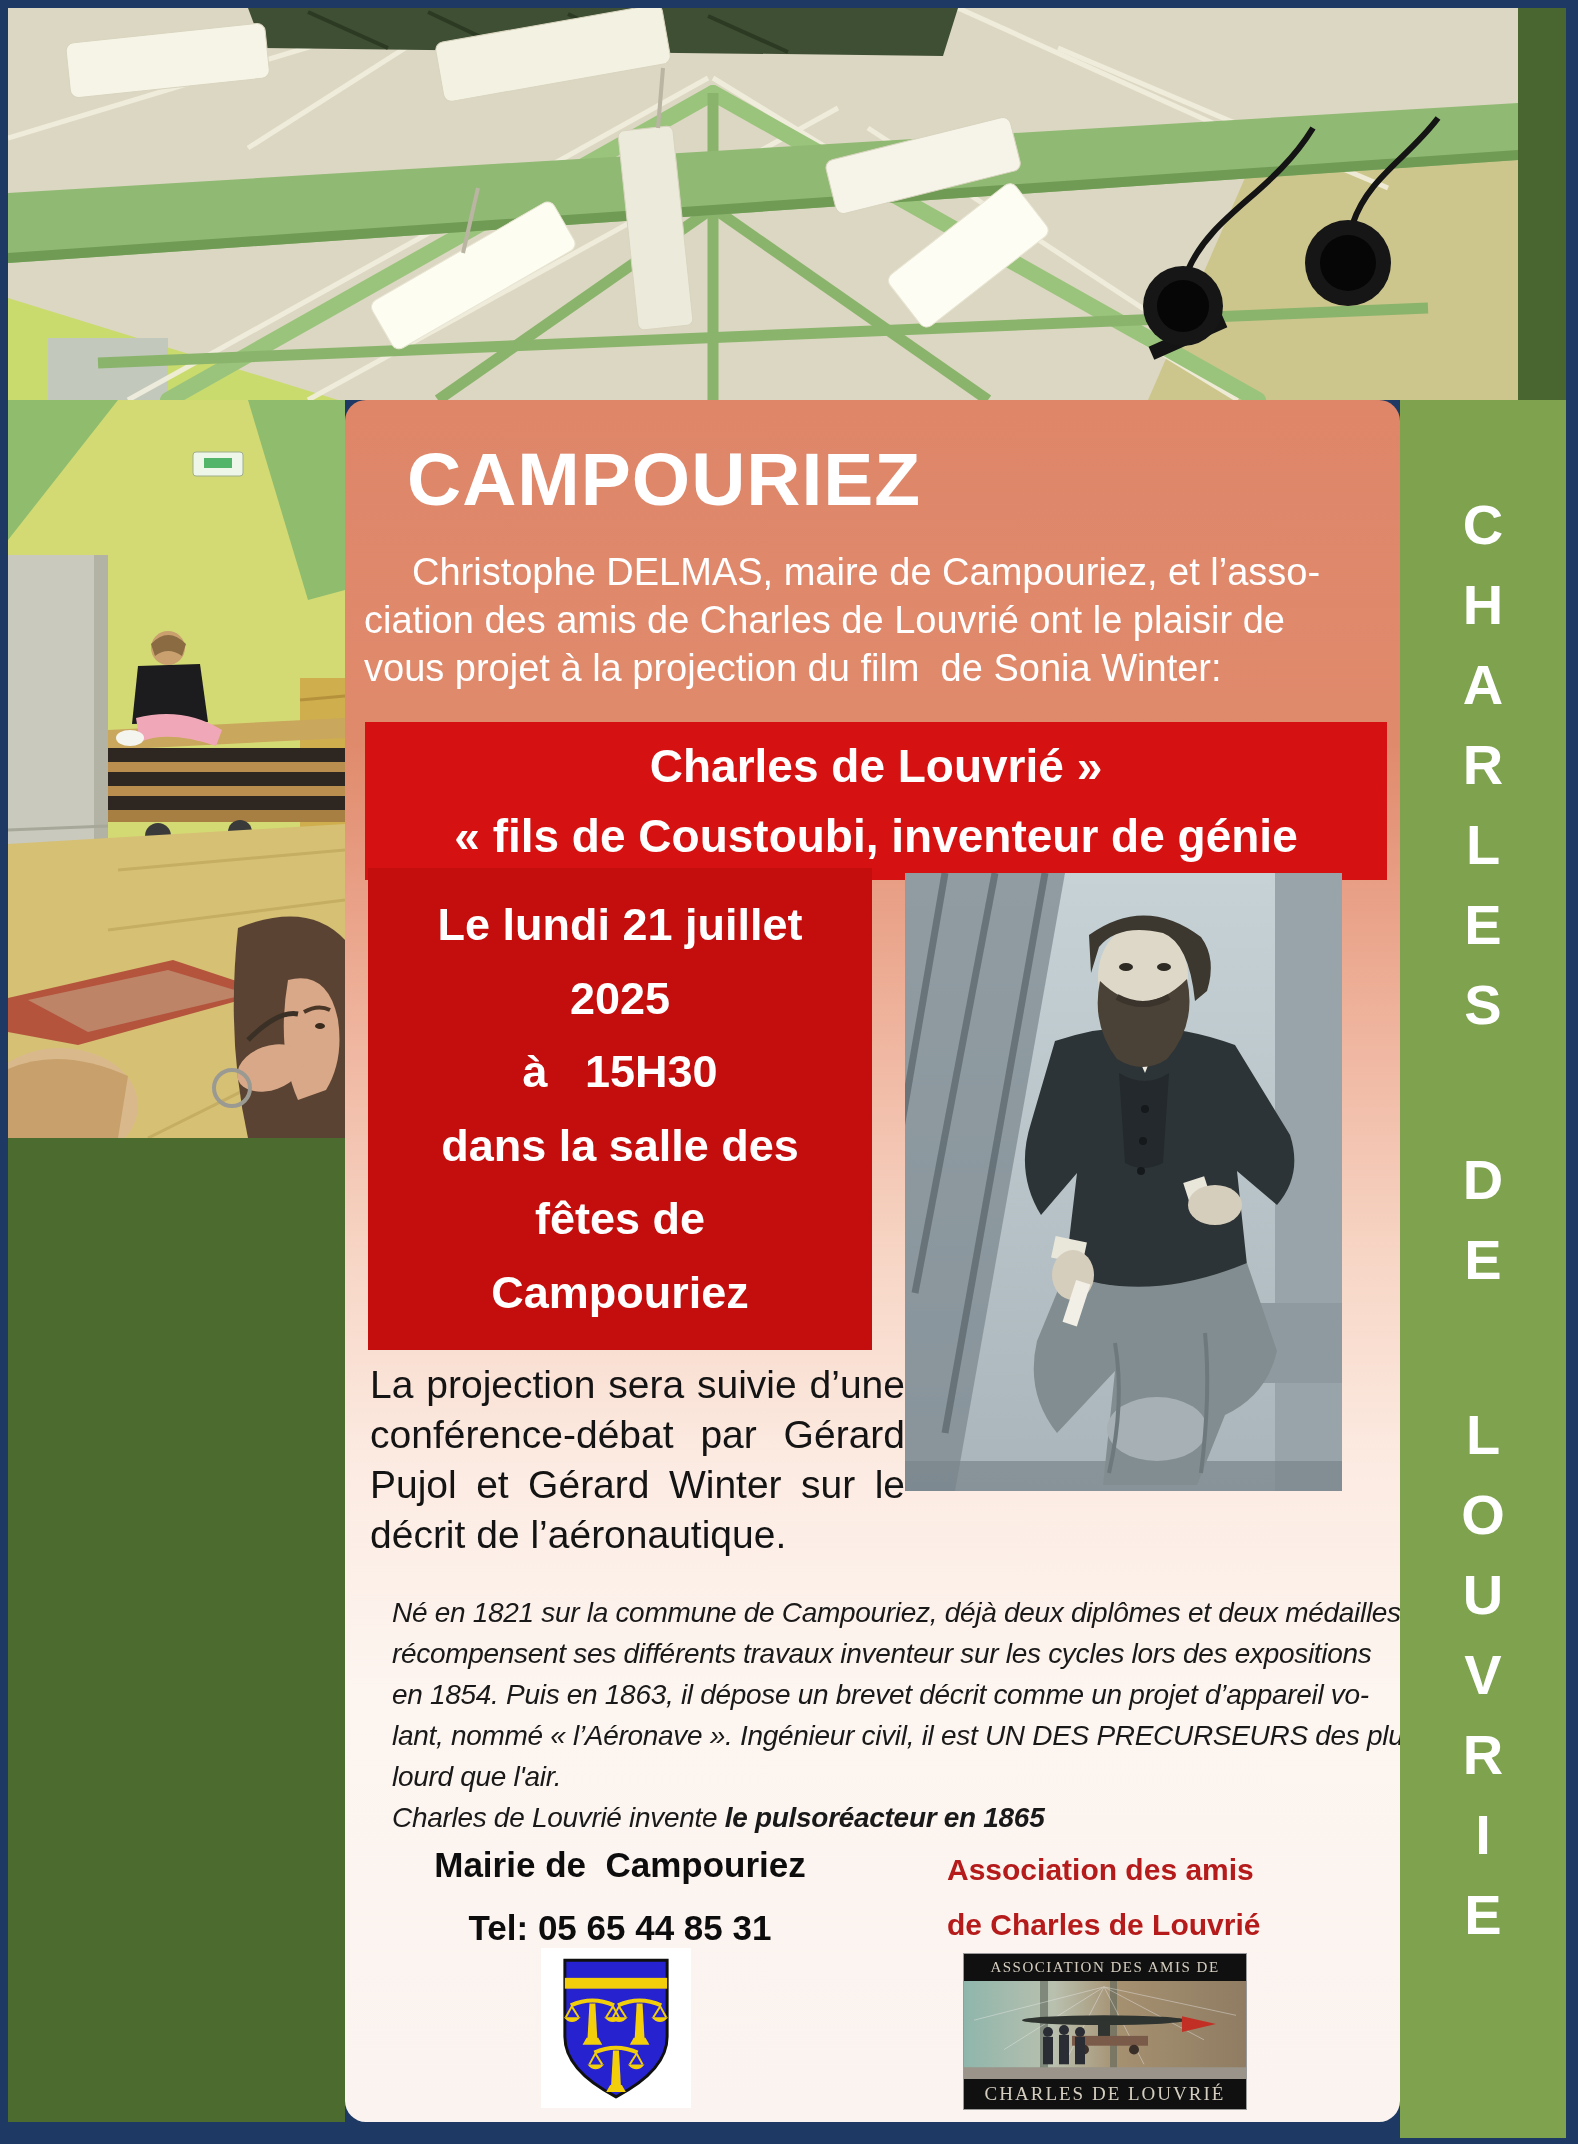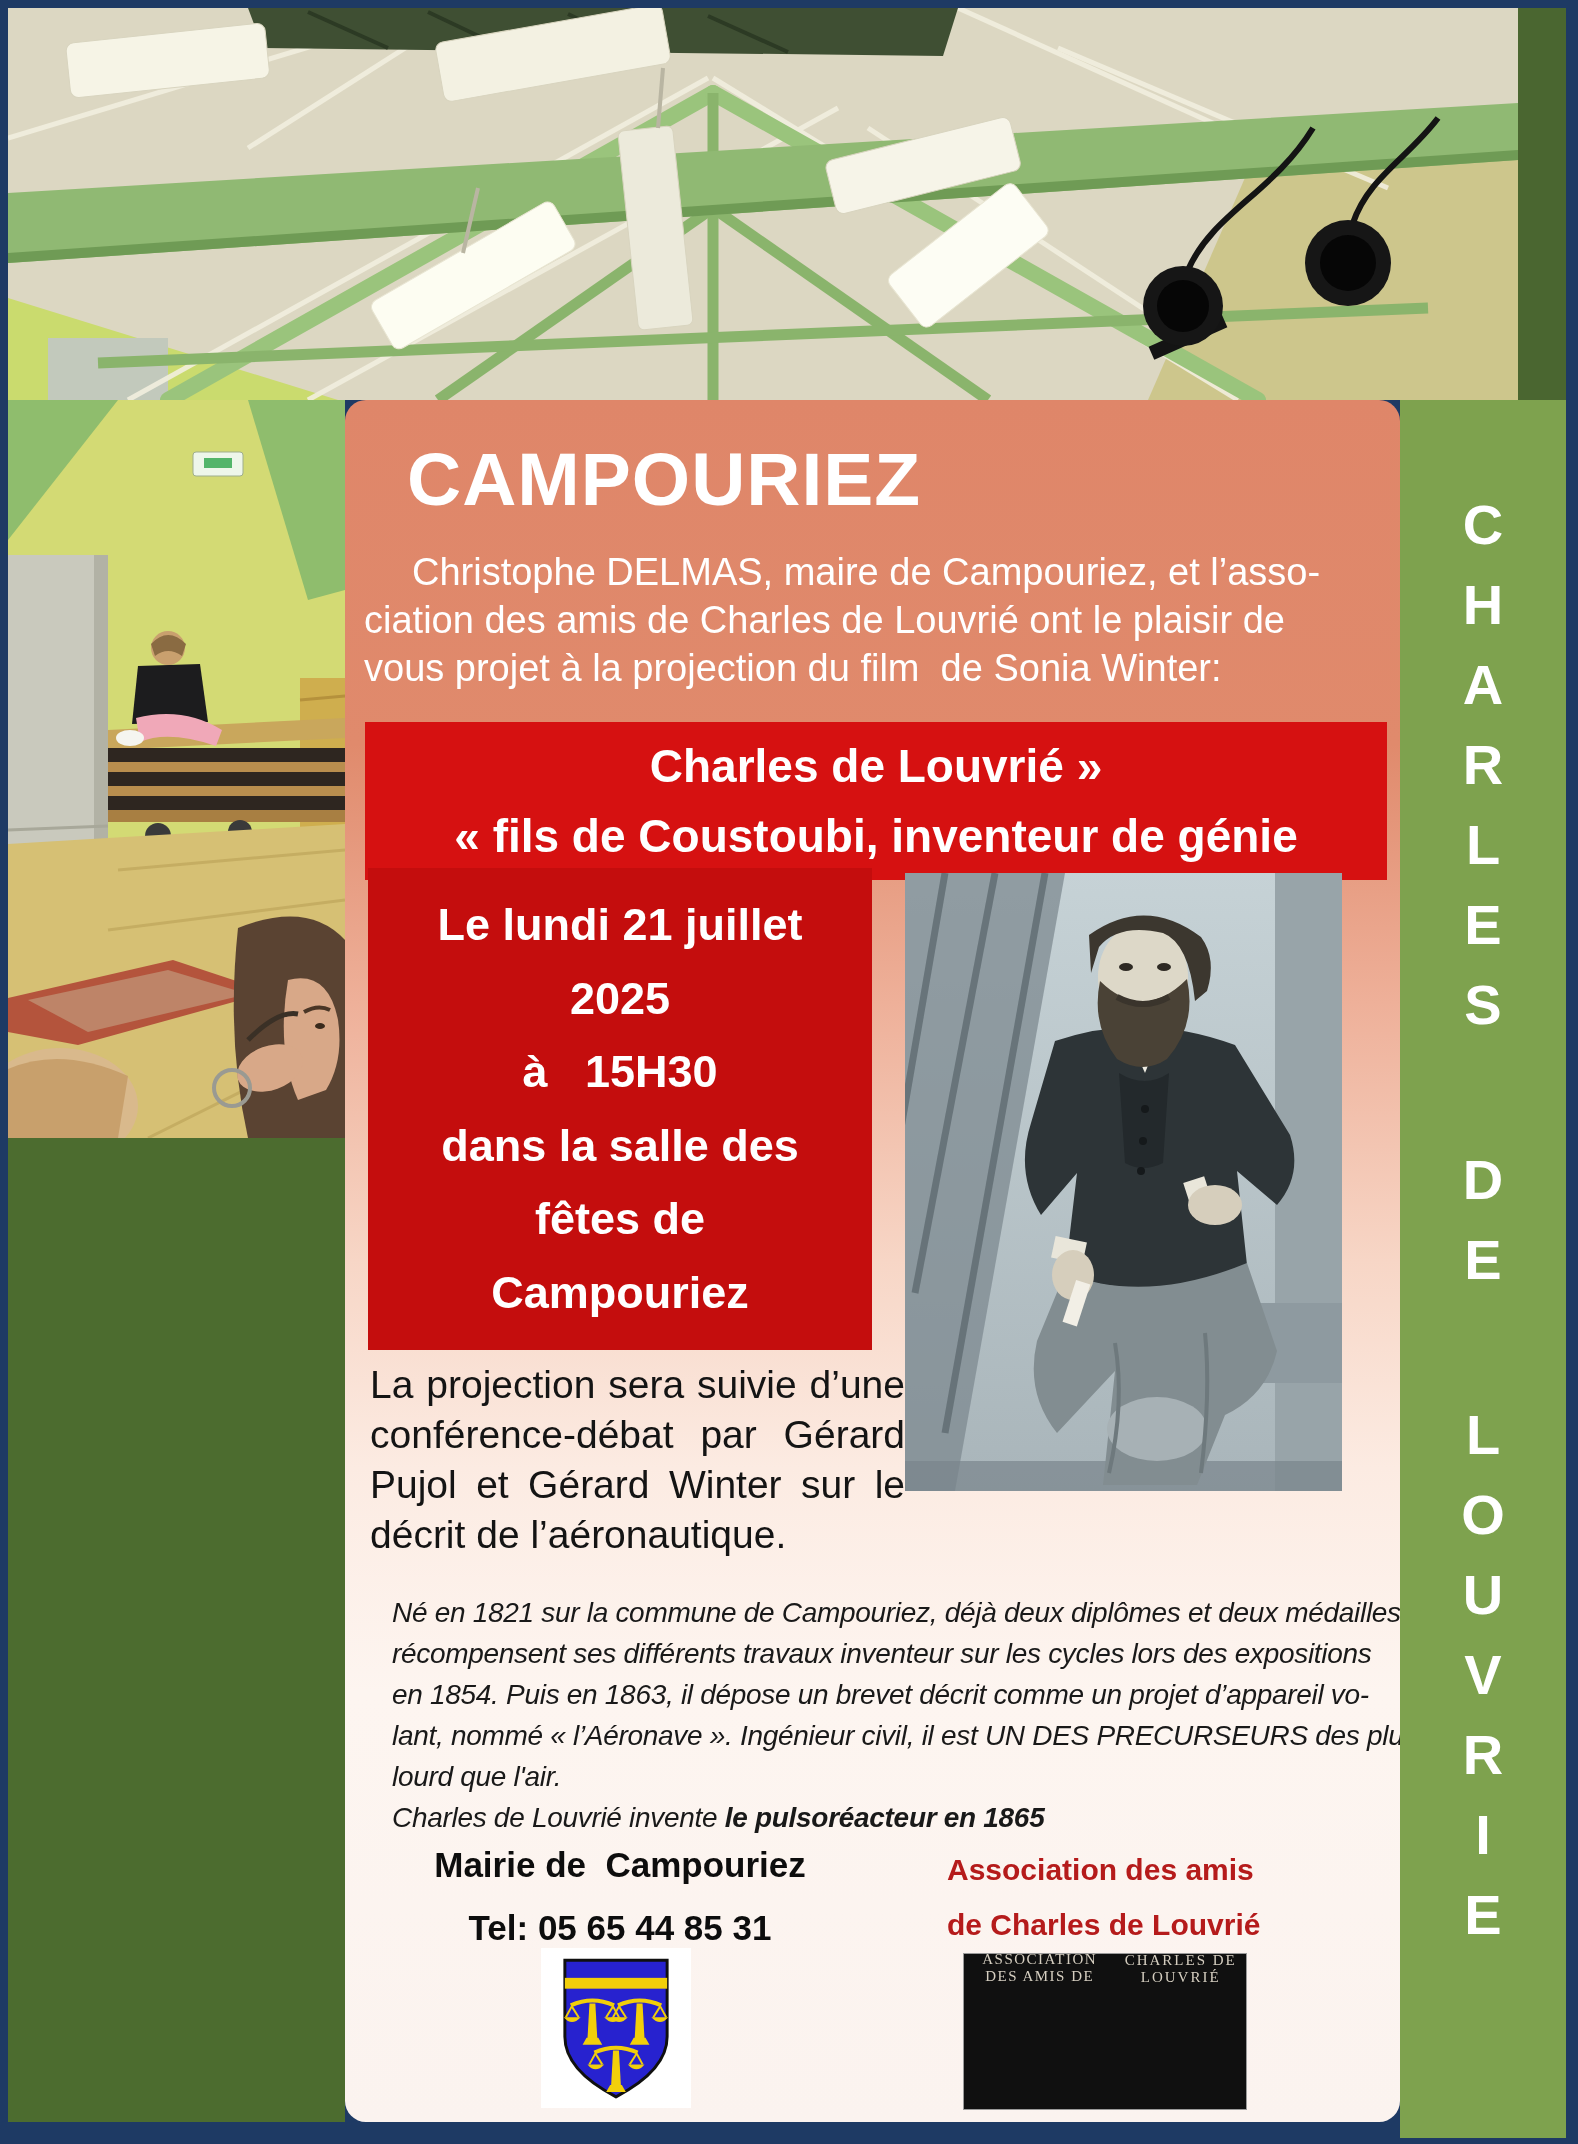--- a/index.html
+++ b/index.html
@@ -37,25 +37,25 @@
   .bio div{white-space:pre;}
   .mairie1,.mairie2{position:absolute;left:65px;width:420px;text-align:center;font-weight:700;
       font-size:35px;color:#0d0d0d;white-space:pre;}
   .mairie1{top:1445px;}
   .mairie2{top:1508px;}
   .shield-patch{position:absolute;left:196px;top:1548px;width:150px;height:160px;background:#fff;
       display:flex;align-items:center;justify-content:center;}
   .assoc{position:absolute;left:602px;top:1442px;font-weight:700;font-size:30px;
       color:#b51b1b;line-height:55px;}
   .logo{position:absolute;left:618px;top:1553px;width:284px;height:157px;background:#101010;
-      border:1px solid #9a9a9a;box-sizing:border-box;display:flex;flex-direction:row;}
+      border:1px solid #9a9a9a;box-sizing:border-box;display:flex;flex-direction:column;}
   .logo-bar{font-family:"Liberation Serif",serif;color:#d5cec0;text-align:center;
       display:flex;align-items:center;justify-content:center;}
   .logo-top{height:27px;font-size:15px;letter-spacing:1.5px;}
-  .logo-bottom{height:30px;font-size:15px;letter-spacing:2px;}
+  .logo-bottom{height:30px;font-size:19px;letter-spacing:2px;}
   .logo-scene{flex:1;display:block;width:100%;}
   
   .olive-bar{position:absolute;left:1400px;top:400px;width:166px;height:1738px;background:#7ea24e;
       display:flex;flex-direction:column;align-items:center;padding-top:84px;box-sizing:border-box;}
   .vl{height:80px;display:flex;align-items:center;justify-content:center;color:#fff;
       font-weight:700;font-size:56px;}
   .wgap{height:95px;flex:0 0 auto;}
 </style>
 </head>
 <body>

